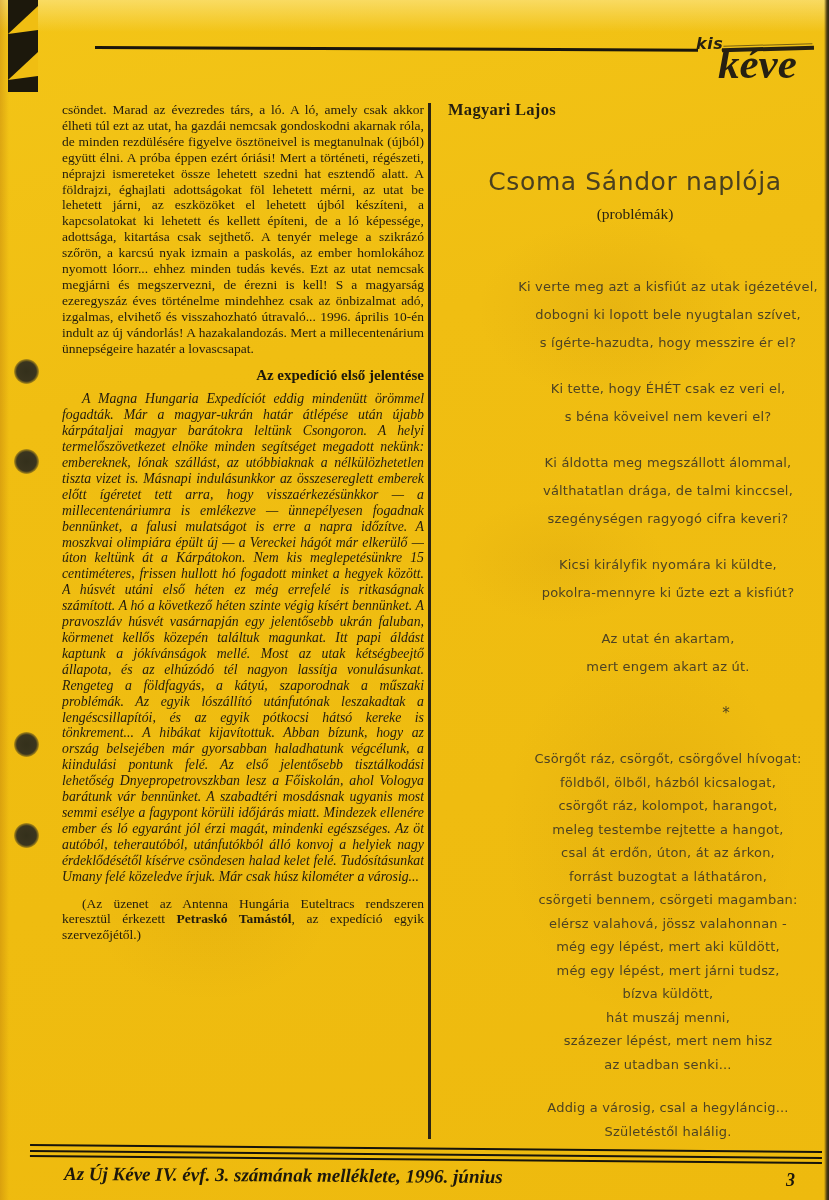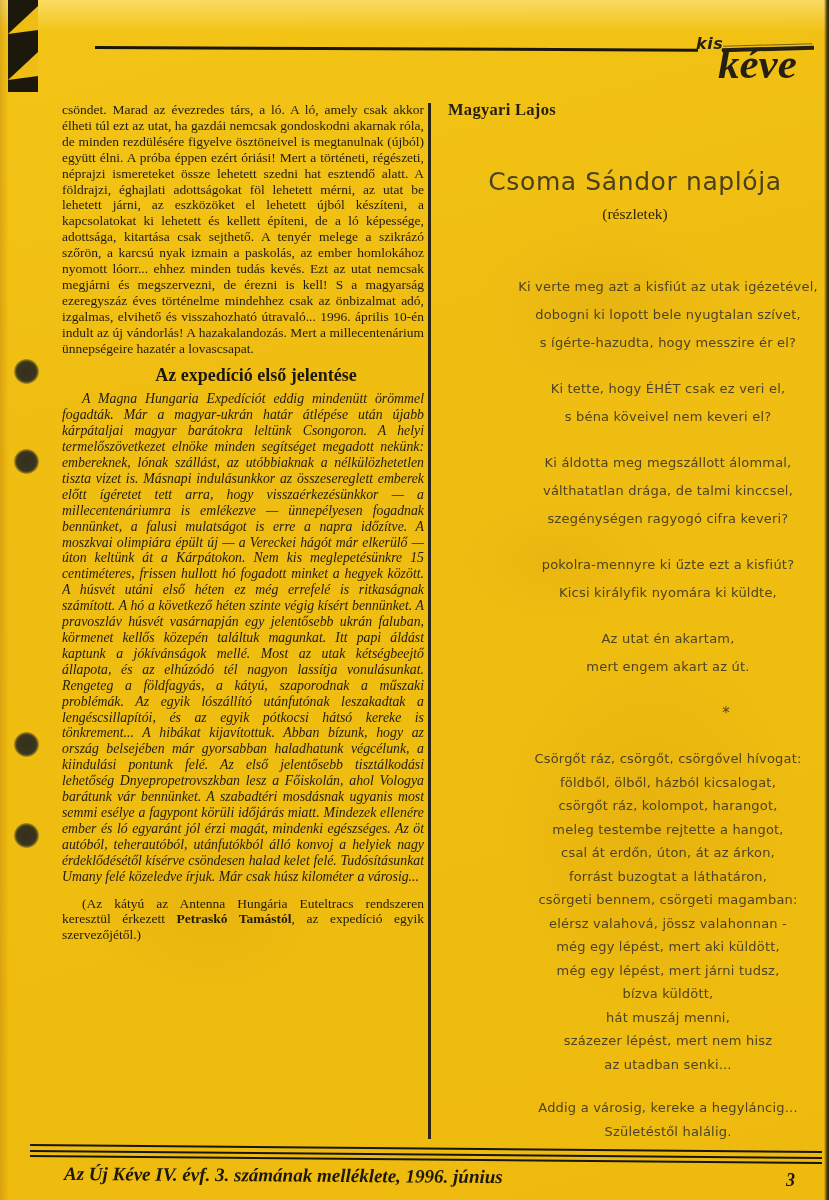--- a/index.html
+++ b/index.html
@@ -39,21 +39,21 @@
     box-shadow:0 -4px 0 -1.5px rgba(38,32,18,.6); }
   .logo .keve { position:absolute; left:26px; top:12px; font-size:43px; font-weight:bold;
     font-style:italic; letter-spacing:0; line-height:1; }
 
   .col-divider { position:absolute; left:428px; top:103px; width:2.5px; height:1036px; background:#2b2413; }
 
   .left-col { position:absolute; left:62px; top:102px; width:362px; height:1040px; overflow:hidden;
     color:#211b0e; font-size:13.5px; line-height:15.9px; text-align:justify; }
   .left-col p { margin:0; }
   .left-col .report { font-style:italic; text-indent:20px; margin-top:8px; font-size:13.8px; }
-  .left-col h3 { margin:11px 0 7px; font-size:18px; text-indent:26px; color:#1d180c; text-align:center; }
+  .left-col h3 { margin:11px 0 7px; font-size:15px; text-indent:26px; color:#1d180c; text-align:right; }
   .left-col .closing { margin-top:11px; text-indent:20px; }
 
   .right-col { position:absolute; left:448px; top:100px; width:374px; }
   .author { font-weight:bold; font-size:16.5px; color:#241e10; letter-spacing:.3px; }
   .title { margin-top:47px; text-align:center; font-family:"DejaVu Sans", sans-serif;
     font-size:25px; font-weight:400; color:#4a401f; letter-spacing:.6px; }
   .subtitle { text-align:center; font-size:15.5px; margin-top:9px; color:#2a2412; }
   .poem { margin-top:50px; padding-left:66px; font-family:"DejaVu Sans", sans-serif;
     font-size:13px; color:#4e4323; letter-spacing:.2px; }
   .stanza { line-height:28px; margin-bottom:18px;text-align:center; }
@@ -94,45 +94,45 @@
     <span class="keve-bar"></span>
     <span class="keve">kéve</span>
   </div>
 
   <div class="col-divider"></div>
 
   <div class="left-col">
     <p class="p1">csöndet. Marad az évezredes társ, a ló. A ló, amely csak akkor élheti túl ezt az utat, ha gazdái nemcsak gondoskodni akarnak róla, de minden rezdülésére figyelve ösztöneivel is megtanulnak (újból) együtt élni. A próba éppen ezért óriási! Mert a történeti, régészeti, néprajzi ismereteket össze lehetett szedni hat esztendő alatt. A földrajzi, éghajlati adottságokat föl lehetett mérni, az utat be lehetett járni, az eszközöket el lehetett újból készíteni, a kapcsolatokat ki lehetett és kellett építeni, de a ló képessége, adottsága, kitartása csak sejthető. A tenyér melege a szikrázó szőrön, a karcsú nyak izmain a paskolás, az ember homlokához nyomott lóorr... ehhez minden tudás kevés. Ezt az utat nemcsak megjárni és megszervezni, de érezni is kell! S a magyarság ezeregyszáz éves történelme mindehhez csak az önbizalmat adó, izgalmas, elvihető és visszahozható útravaló... 1996. április 10-én indult az új vándorlás! A hazakalandozás. Mert a millecentenárium ünnepségeire hazatér a lovascsapat.</p>
     <h3>Az expedíció első jelentése</h3>
     <p class="report">A Magna Hungaria Expedíciót eddig mindenütt örömmel fogadták. Már a magyar-ukrán határ átlépése után újabb kárpátaljai magyar barátokra leltünk Csongoron. A helyi termelőszövetkezet elnöke minden segítséget megadott nekünk: embereknek, lónak szállást, az utóbbiaknak a nélkülözhetetlen tiszta vizet is. Másnapi indulásunkkor az összesereglett emberek előtt ígéretet tett arra, hogy visszaérkezésünkkor — a millecentenáriumra is emlékezve — ünnepélyesen fogadnak bennünket, a falusi mulatságot is erre a napra időzítve. A moszkvai olimpiára épült új — a Vereckei hágót már elkerülő — úton keltünk át a Kárpátokon. Nem kis meglepetésünkre 15 centiméteres, frissen hullott hó fogadott minket a hegyek között. A húsvét utáni első héten ez még errefelé is ritkaságnak számított. A hó a következő héten szinte végig kísért bennünket. A pravoszláv húsvét vasárnapján egy jelentősebb ukrán faluban, körmenet kellős közepén találtuk magunkat. Itt papi áldást kaptunk a jókívánságok mellé. Most az utak kétségbeejtő állapota, és az elhúzódó tél nagyon lassítja vonulásunkat. Rengeteg a földfagyás, a kátyú, szaporodnak a műszaki problémák. Az egyik lószállító utánfutónak leszakadtak a lengéscsillapítói, és az egyik pótkocsi hátsó kereke is tönkrement... A hibákat kijavítottuk. Abban bízunk, hogy az ország belsejében már gyorsabban haladhatunk végcélunk, a kiindulási pontunk felé. Az első jelentősebb tisztálkodási lehetőség Dnyepropetrovszkban lesz a Főiskolán, ahol Vologya barátunk vár bennünket. A szabadtéri mosdásnak ugyanis most semmi esélye a fagypont körüli időjárás miatt. Mindezek ellenére ember és ló egyaránt jól érzi magát, mindenki egészséges. Az öt autóból, teherautóból, utánfutókból álló konvoj a helyiek nagy érdeklődésétől kísérve csöndesen halad kelet felé. Tudósításunkat Umany felé közeledve írjuk. Már csak húsz kilométer a városig...</p>
-    <p class="closing"><span>(Az kátyú az Antenna Hungária Euteltracs rendszeren keresztül érkezett </span><b>Petraskó Tamástól</b><span>, az expedíció egyik szervezőjétől.)</span></p>
+    <p class="closing"><span>(Az üzenet az Antenna Hungária Euteltracs rendszeren keresztül érkezett </span><b>Petraskó Tamástól</b><span>, az expedíció egyik szervezőjétől.)</span></p>
   </div>
 
   <div class="right-col">
     <div class="author">Magyari Lajos</div>
     <div class="title">Csoma Sándor naplója</div>
-    <div class="subtitle">(részletek)</div>
+    <div class="subtitle">(problémák)</div>
     <div class="poem">
         <div class="stanza">
           <div class="poem-line">Ki verte meg azt a kisfiút az utak igézetével,</div>
           <div class="poem-line">dobogni ki lopott bele nyugtalan szívet,</div>
           <div class="poem-line">s ígérte-hazudta, hogy messzire ér el?</div>
         </div>
         <div class="stanza">
           <div class="poem-line">Ki tette, hogy ÉHÉT csak ez veri el,</div>
           <div class="poem-line">s béna köveivel nem keveri el?</div>
         </div>
         <div class="stanza">
           <div class="poem-line">Ki áldotta meg megszállott álommal,</div>
           <div class="poem-line">válthatatlan drága, de talmi kinccsel,</div>
           <div class="poem-line">szegénységen ragyogó cifra keveri?</div>
         </div>
         <div class="stanza">
+          <div class="poem-line">Kicsi királyfik nyomára ki küldte,</div>
           <div class="poem-line">pokolra-mennyre ki űzte ezt a kisfiút?</div>
-          <div class="poem-line">Kicsi királyfik nyomára ki küldte,</div>
         </div>
         <div class="stanza">
           <div class="poem-line">Az utat én akartam,</div>
           <div class="poem-line">mert engem akart az út.</div>
         </div>
         <div class="stanza sep">
           <div class="poem-line">*</div>
         </div>
         <div class="stanza tight">
           <div class="poem-line">Csörgőt ráz, csörgőt, csörgővel hívogat:</div>
@@ -144,21 +144,21 @@
           <div class="poem-line">csörgeti bennem, csörgeti magamban:</div>
           <div class="poem-line">elérsz valahová, jössz valahonnan -</div>
           <div class="poem-line">még egy lépést, mert aki küldött,</div>
           <div class="poem-line">még egy lépést, mert járni tudsz,</div>
           <div class="poem-line">bízva küldött,</div>
           <div class="poem-line">hát muszáj menni,</div>
           <div class="poem-line">százezer lépést, mert nem hisz</div>
           <div class="poem-line">az utadban senki...</div>
         </div>
         <div class="stanza tight">
-          <div class="poem-line">Addig a városig, kereke a hegyláncig...</div>
+          <div class="poem-line">Addig a városig, csal a hegyláncig...</div>
           <div class="poem-line">Születéstől halálig.</div>
         </div>
       </div>
   </div>
 
   <div class="footer">
     <div class="footer-rule"></div>
     <div class="imprint">Az Új Kéve IV. évf. 3. számának melléklete, 1996. június</div>
     <div class="page-num">3</div>
   </div>

